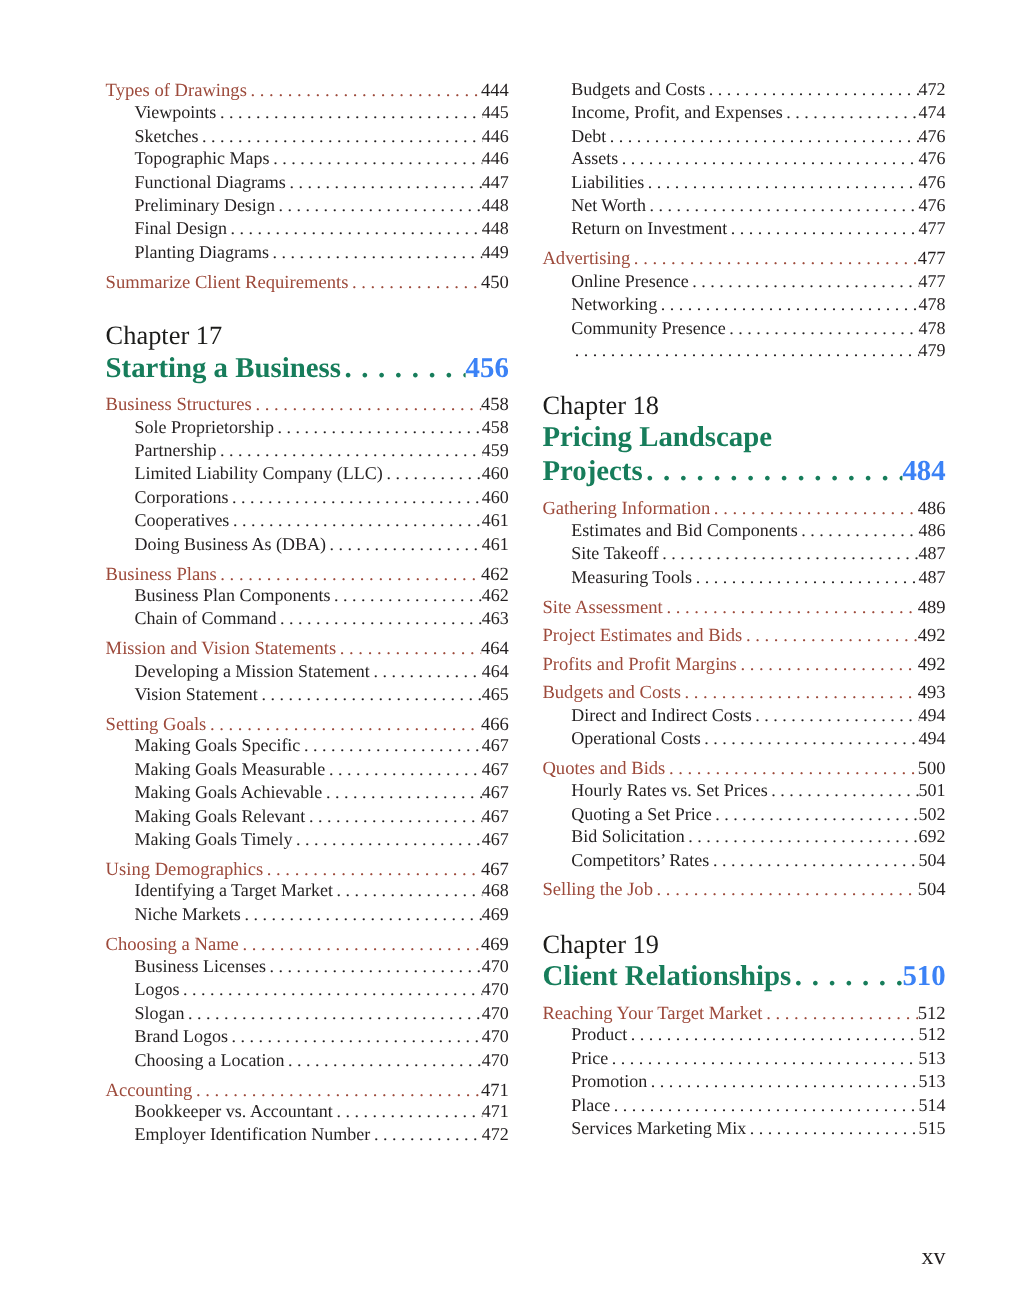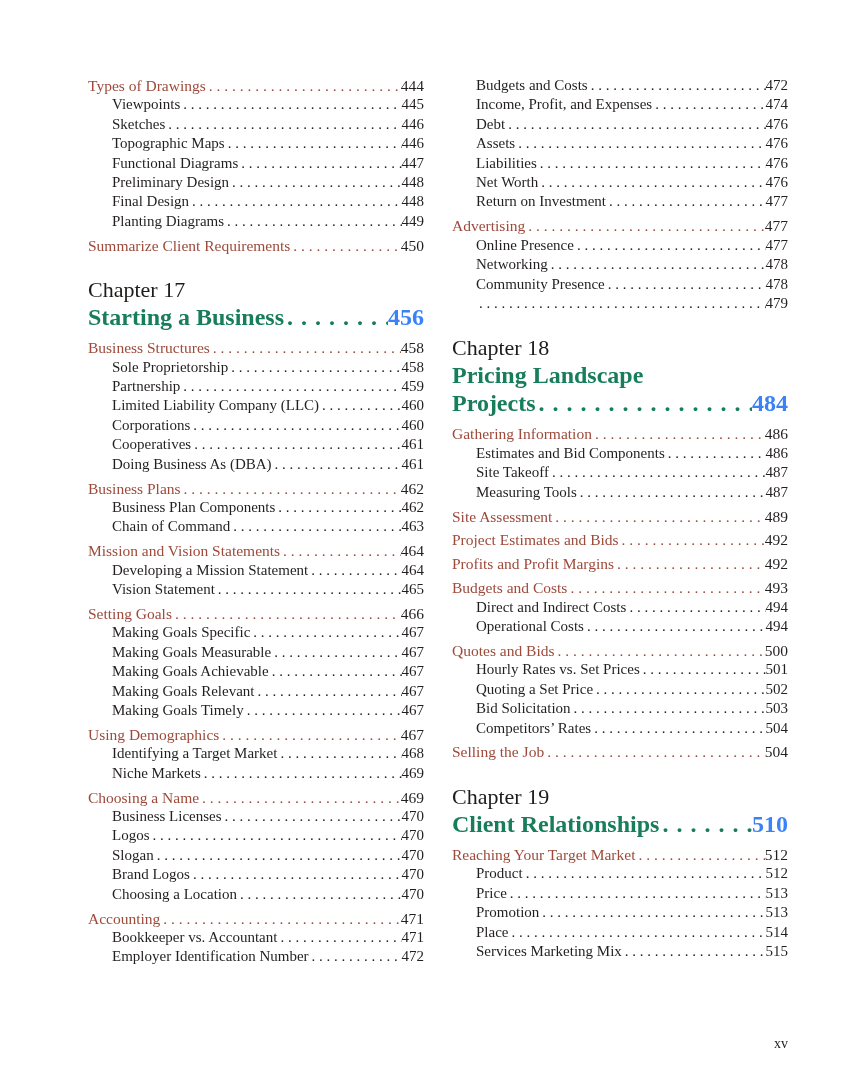--- a/index.html
+++ b/index.html
@@ -9,21 +9,21 @@
   }
   * { margin: 0; padding: 0; box-sizing: border-box; }
   html, body { width: 849px; height: 1087px; }
   body {
     background: #ffffff;
     font-family: "Liberation Serif", "DejaVu Serif", serif;
     color: var(--ink);
     -webkit-font-smoothing: antialiased;
   }
   .page { position: relative; width: 849px; height: 1087px; overflow: hidden; background: #ffffff; }
-  .columns { position: absolute; top: 76px; left: 88px; width: 700px; display: flex; gap: 28px; }
+  .columns { position: absolute; top: 66px; left: 88px; width: 700px; display: flex; gap: 28px; }
   .col { width: 336px; }
 
   .row { display: flex; align-items: baseline; }
   .lbl { white-space: nowrap; }
   .leader { flex: 1 1 auto; overflow: hidden; white-space: nowrap; padding: 0 3px; }
   .leader::after {
     content: ". . . . . . . . . . . . . . . . . . . . . . . . . . . . . . . . . . . . . . . . . . . . . . . . . . . . . . . . . . . . . . . . . . . . . .";
   }
   .pg { white-space: nowrap; }
 
@@ -32,21 +32,21 @@
   .section-head { font-size: 15.5px; line-height: 19.4px; color: var(--brown); margin-top: 4.5px; }
   .section-head .pg { color: var(--ink); }
   .col > .section:first-child > .section-head { margin-top: 0; }
 
   .chapter { margin-top: 24px; margin-bottom: 7px; }
   .chapter-label { font-size: 22px; line-height: 21px; color: #1c1c1a; margin-bottom: 3px; }
   .chapter-title { font-size: 24px; font-weight: bold; line-height: 28px; color: var(--green); }
   .chapter-title .leader::after { letter-spacing: 1px; }
   .chapter-title .pg { color: #3b82f6; }
 
-  .footer { position: absolute; top: 1036px; right: 61px; font-size: 14px; color: var(--ink); }
+  .footer { position: absolute; top: 1036px; right: 61px; font-size: 20px; color: var(--ink); }
 </style>
 </head>
 <body>
 
 <div class="page">
   <div class="columns">
     <div class="col">
         <div class="section">
           <div class="row section-head">
             <span class="lbl">Types of Drawings</span>
@@ -419,21 +419,21 @@
             <span class="pg">501</span>
           </div>
           <div class="row entry">
             <span class="lbl">Quoting a Set Price</span>
             <span class="leader"></span>
             <span class="pg">502</span>
           </div>
           <div class="row entry">
             <span class="lbl">Bid Solicitation</span>
             <span class="leader"></span>
-            <span class="pg">503</span>
+            <span class="pg">692</span>
           </div>
           <div class="row entry">
             <span class="lbl">Competitors’ Rates</span>
             <span class="leader"></span>
             <span class="pg">504</span>
           </div>
         </div>
         <div class="section">
           <div class="row section-head">
             <span class="lbl">Selling the Job</span>

